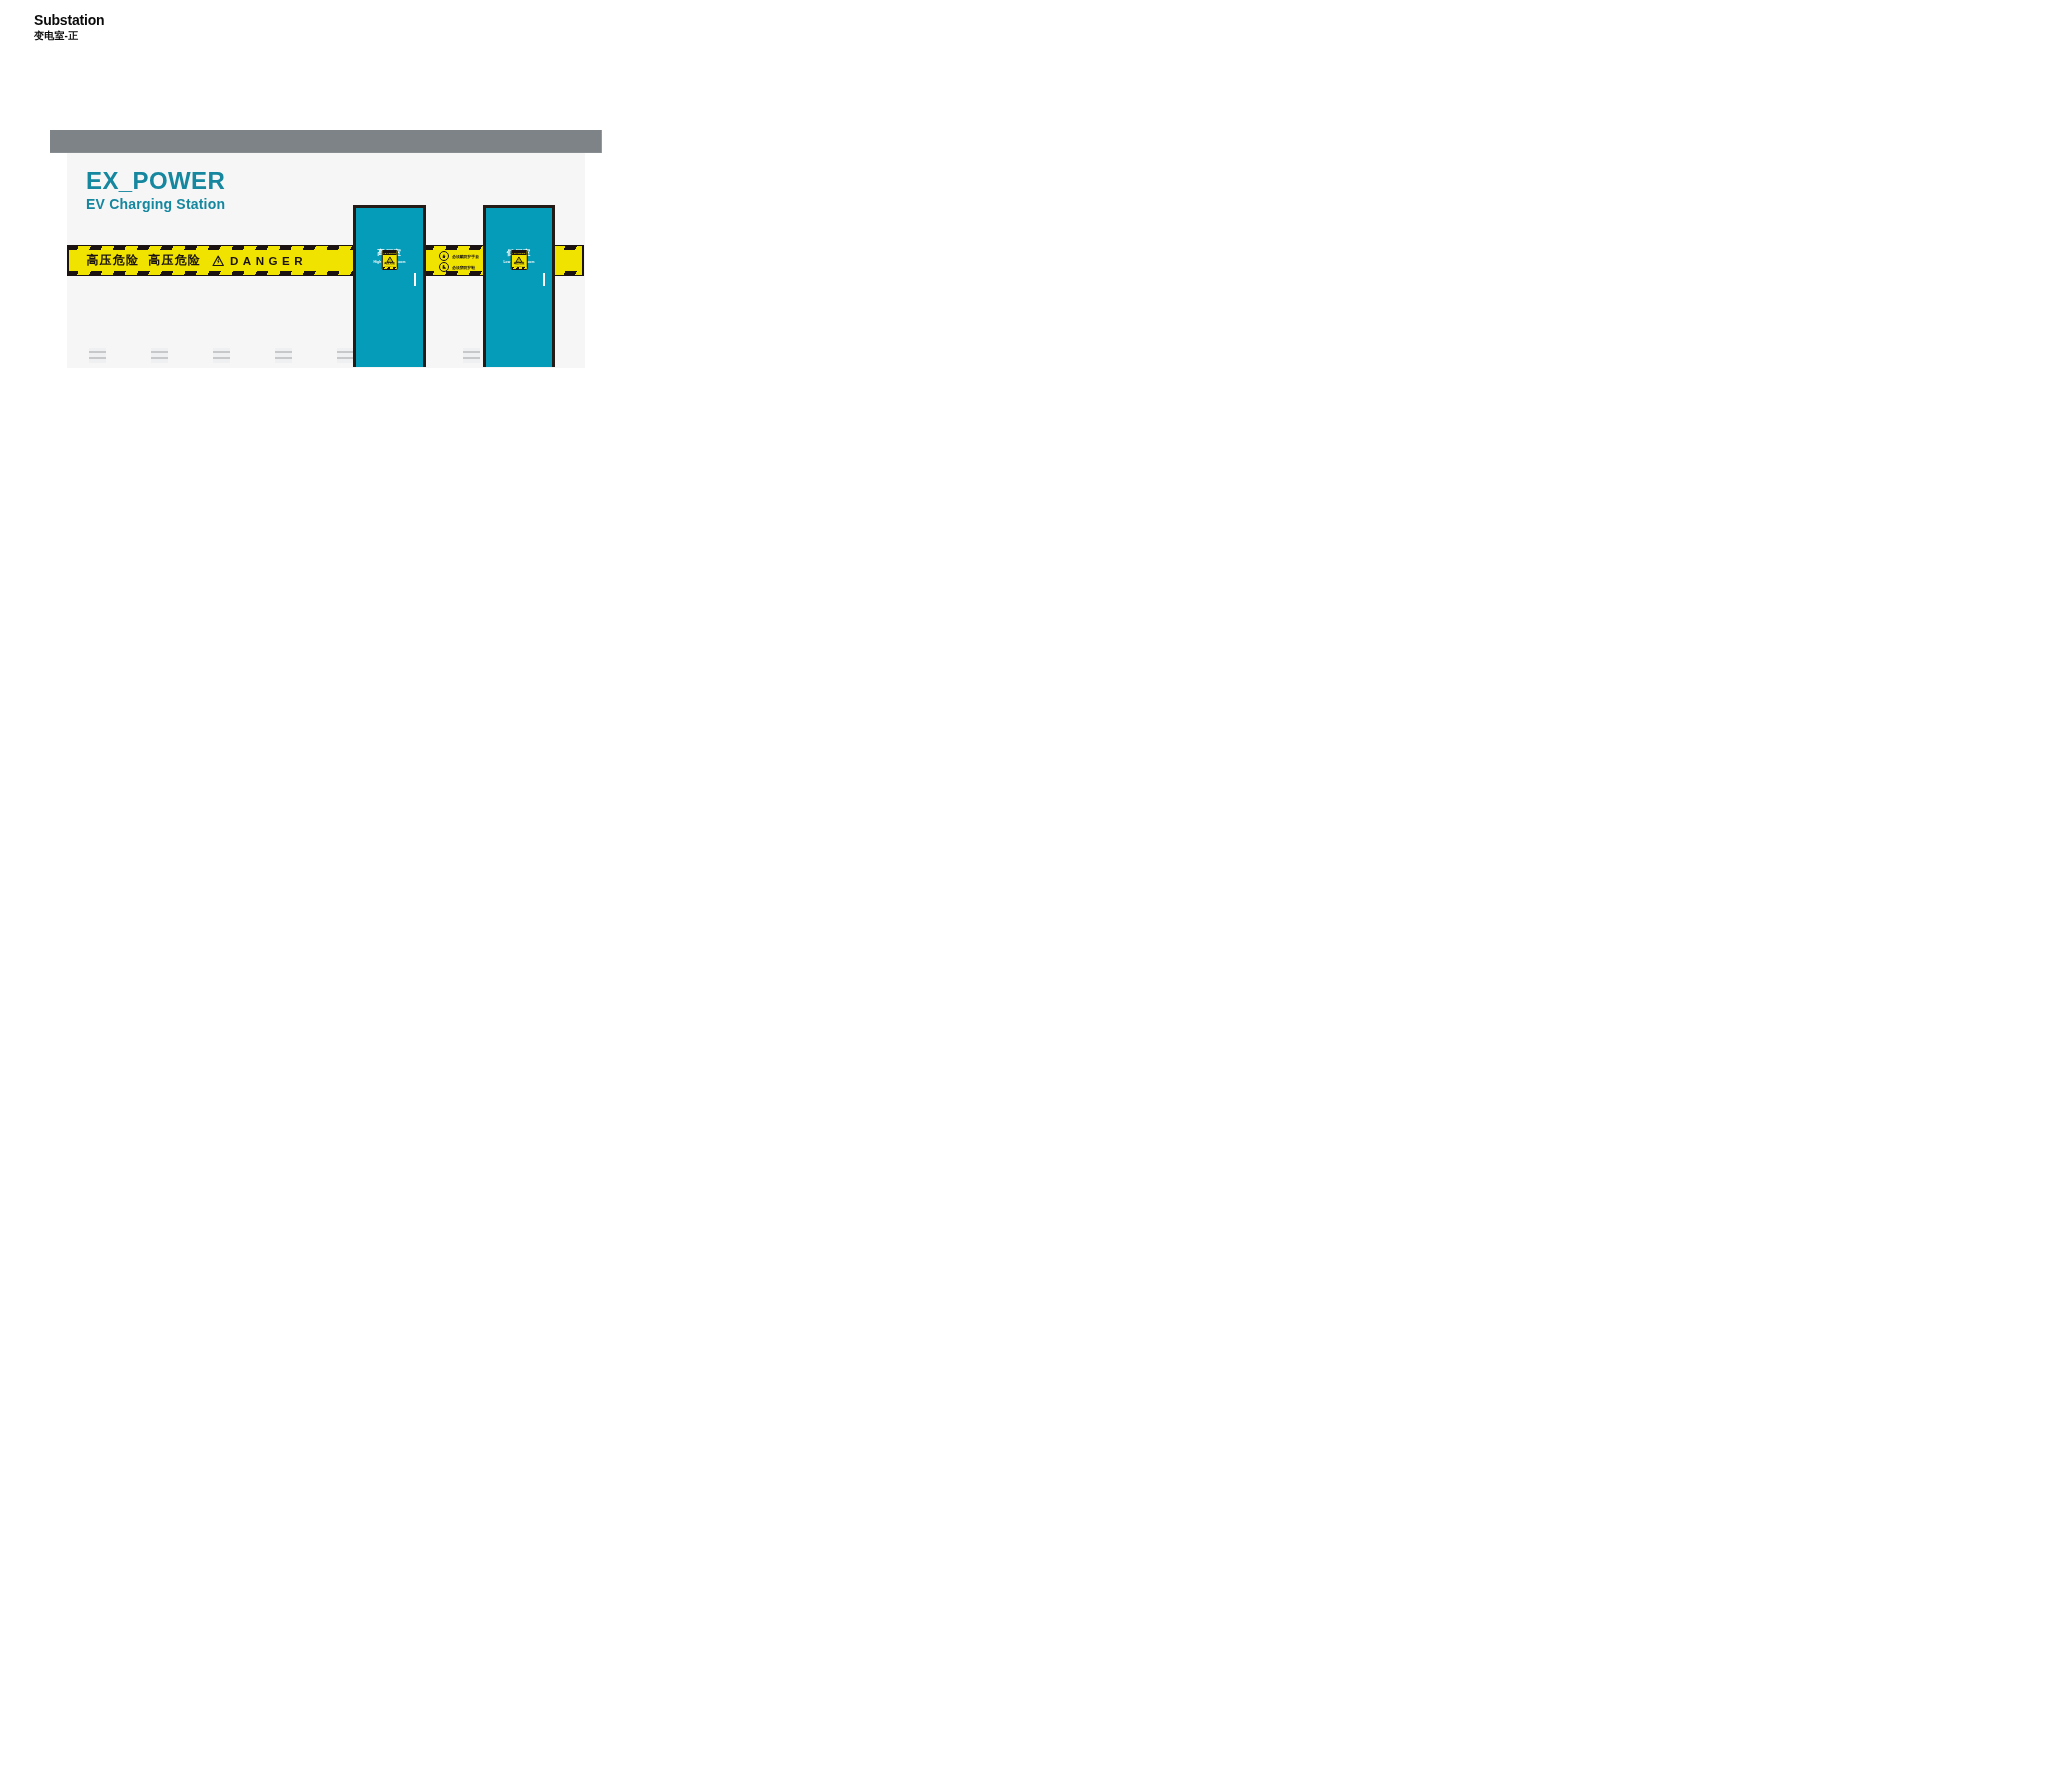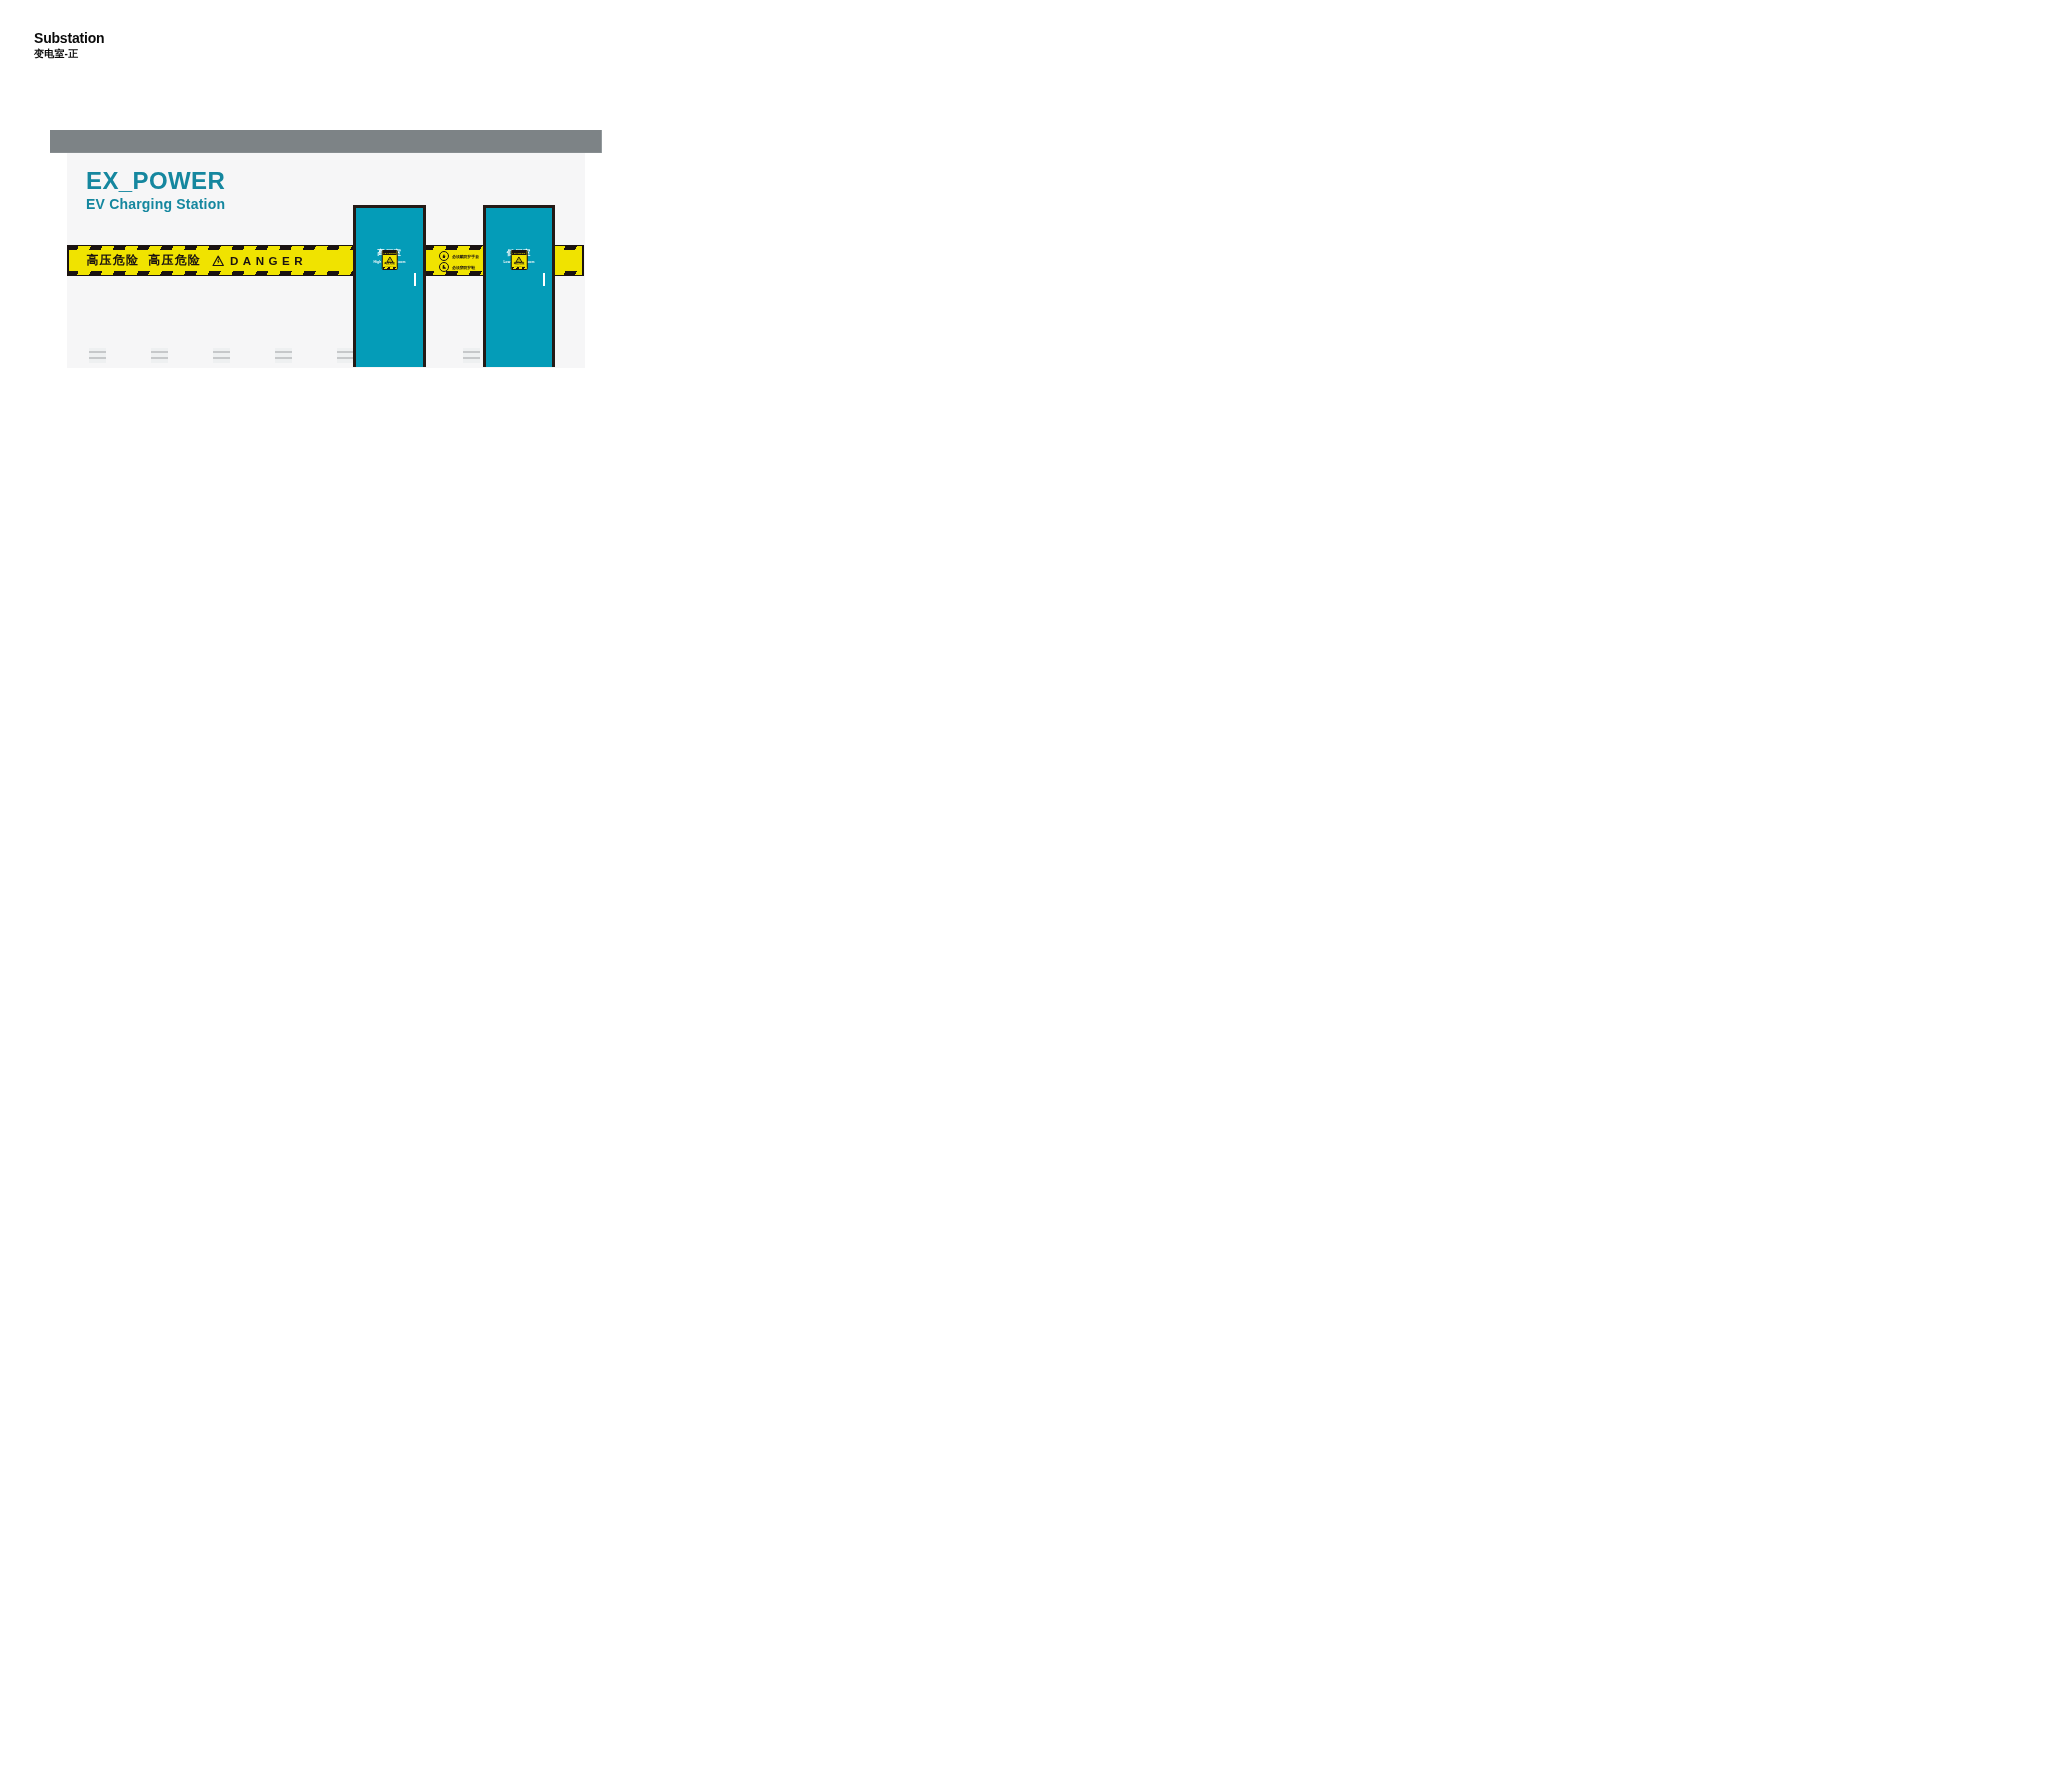--- a/index.html
+++ b/index.html
@@ -1,28 +1,28 @@
 <!DOCTYPE html>
 <html style="font-size:6.6px"><head>
 <meta charset="utf-8">
 <style>
   html,body{margin:0;padding:0;background:#ffffff;}
   body{font-family:"Liberation Sans","DejaVu Sans",sans-serif;}
   #canvas{position:relative;width:638px;height:479px;background:#ffffff;overflow:hidden;}
 
   
-  .sheet-title{position:absolute;left:34px;top:31px;color:#0a0a0a;}
+  .sheet-title{position:absolute;left:34px;top:13px;color:#0a0a0a;}
   .sheet-title h1{margin:0;font-size:14px;line-height:1.05;font-weight:800;letter-spacing:-0.2px;}
   .sheet-title .cn{margin-top:1.2px;font-size:10px;font-weight:800;letter-spacing:0.2px;}
 
   
   .roof{position:absolute;left:50px;top:130px;width:552px;height:23px;background:#7d8386;box-shadow:inset -0.8px 0 0 #9aa0a3, inset 0 -0.8px 0 #8b9194;}
   .facade{position:absolute;left:67px;top:153px;width:518px;height:215px;background:#f6f6f7;}
 
-  .brand{position:absolute;left:86px;top:169px;color:#15879f;z-index:2;}
+  .brand{position:absolute;left:86px;top:169px;color:#15879f;z-index:2;text-align:center;}
   .brand .logo{font-size:24px;font-weight:800;letter-spacing:0.4px;line-height:1.0;}
   .brand .sub{font-size:14px;font-weight:800;letter-spacing:0.2px;margin-top:2.5px;}
 
   
   .band{position:absolute;left:67px;top:245px;width:517px;height:31px;background:#f0e300;z-index:2;}
   .band .cap{position:absolute;top:0;width:1.7px;height:100%;background:#1a1311;}
   .band .cap.left{left:0;}
   .band .cap.right{right:0;}
   .band .edge{position:absolute;left:0;width:100%;height:1.2px;background:#1a1311;}
   .band .edge.top{top:0;}

